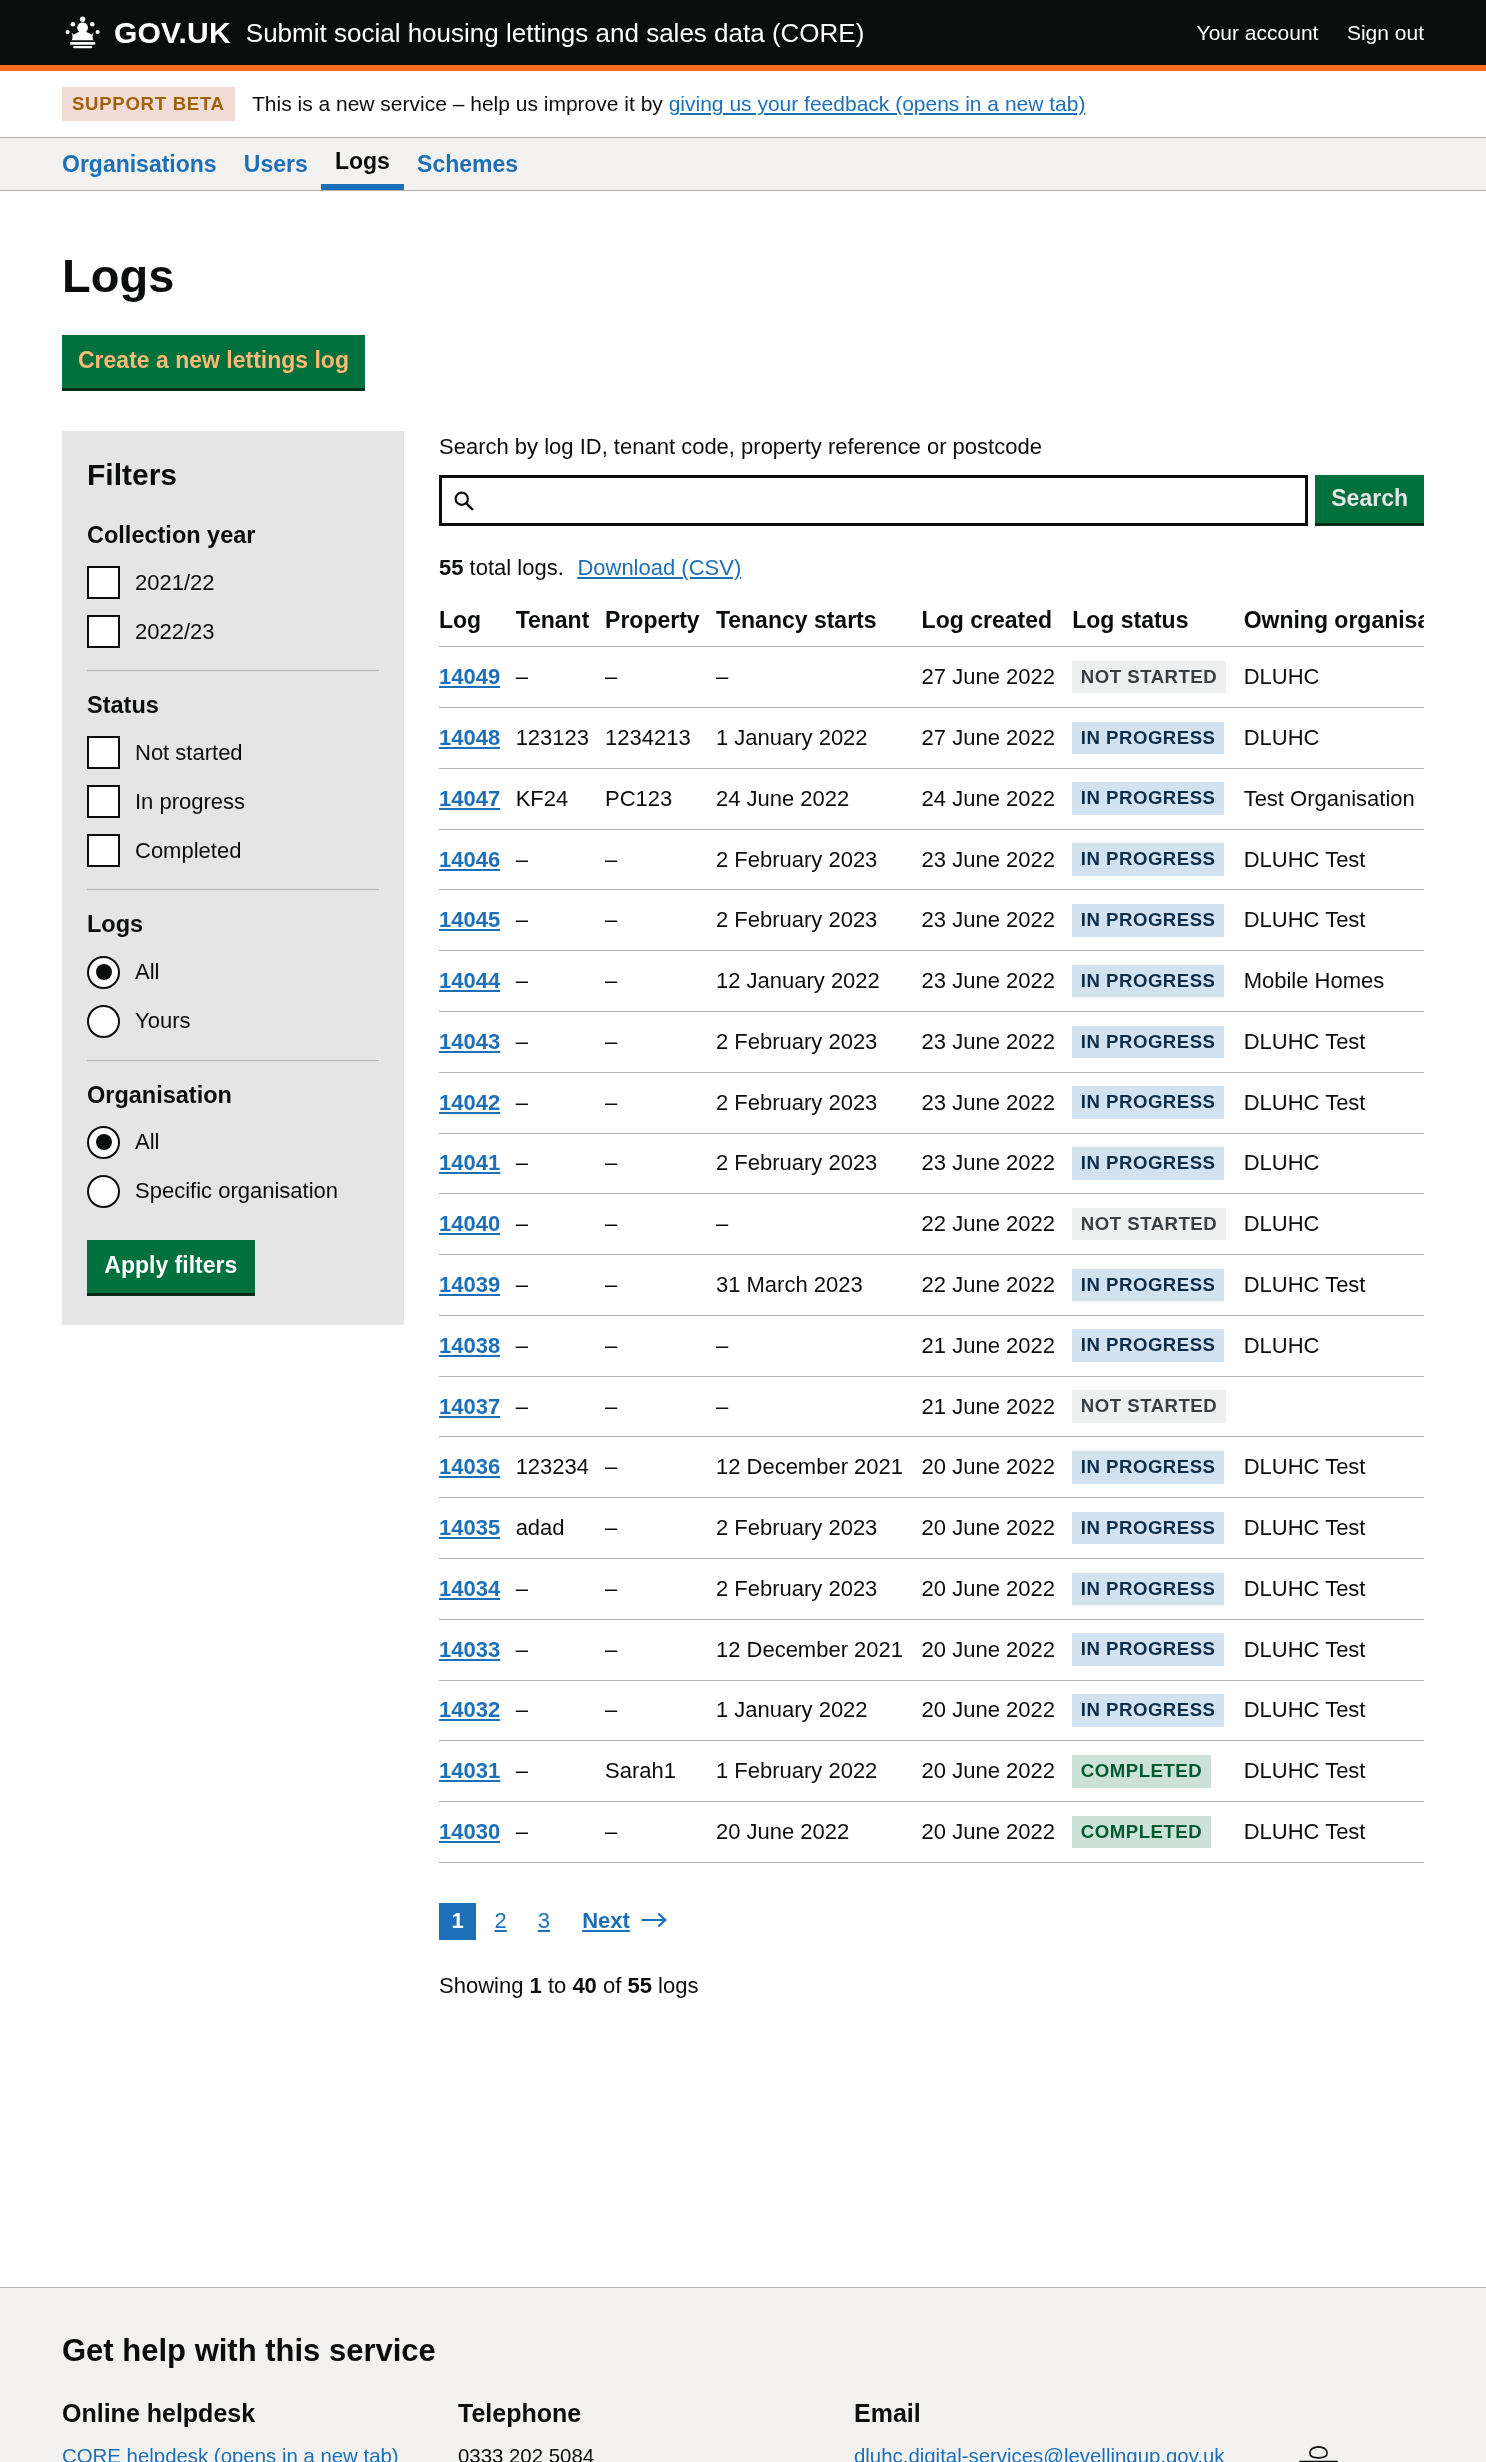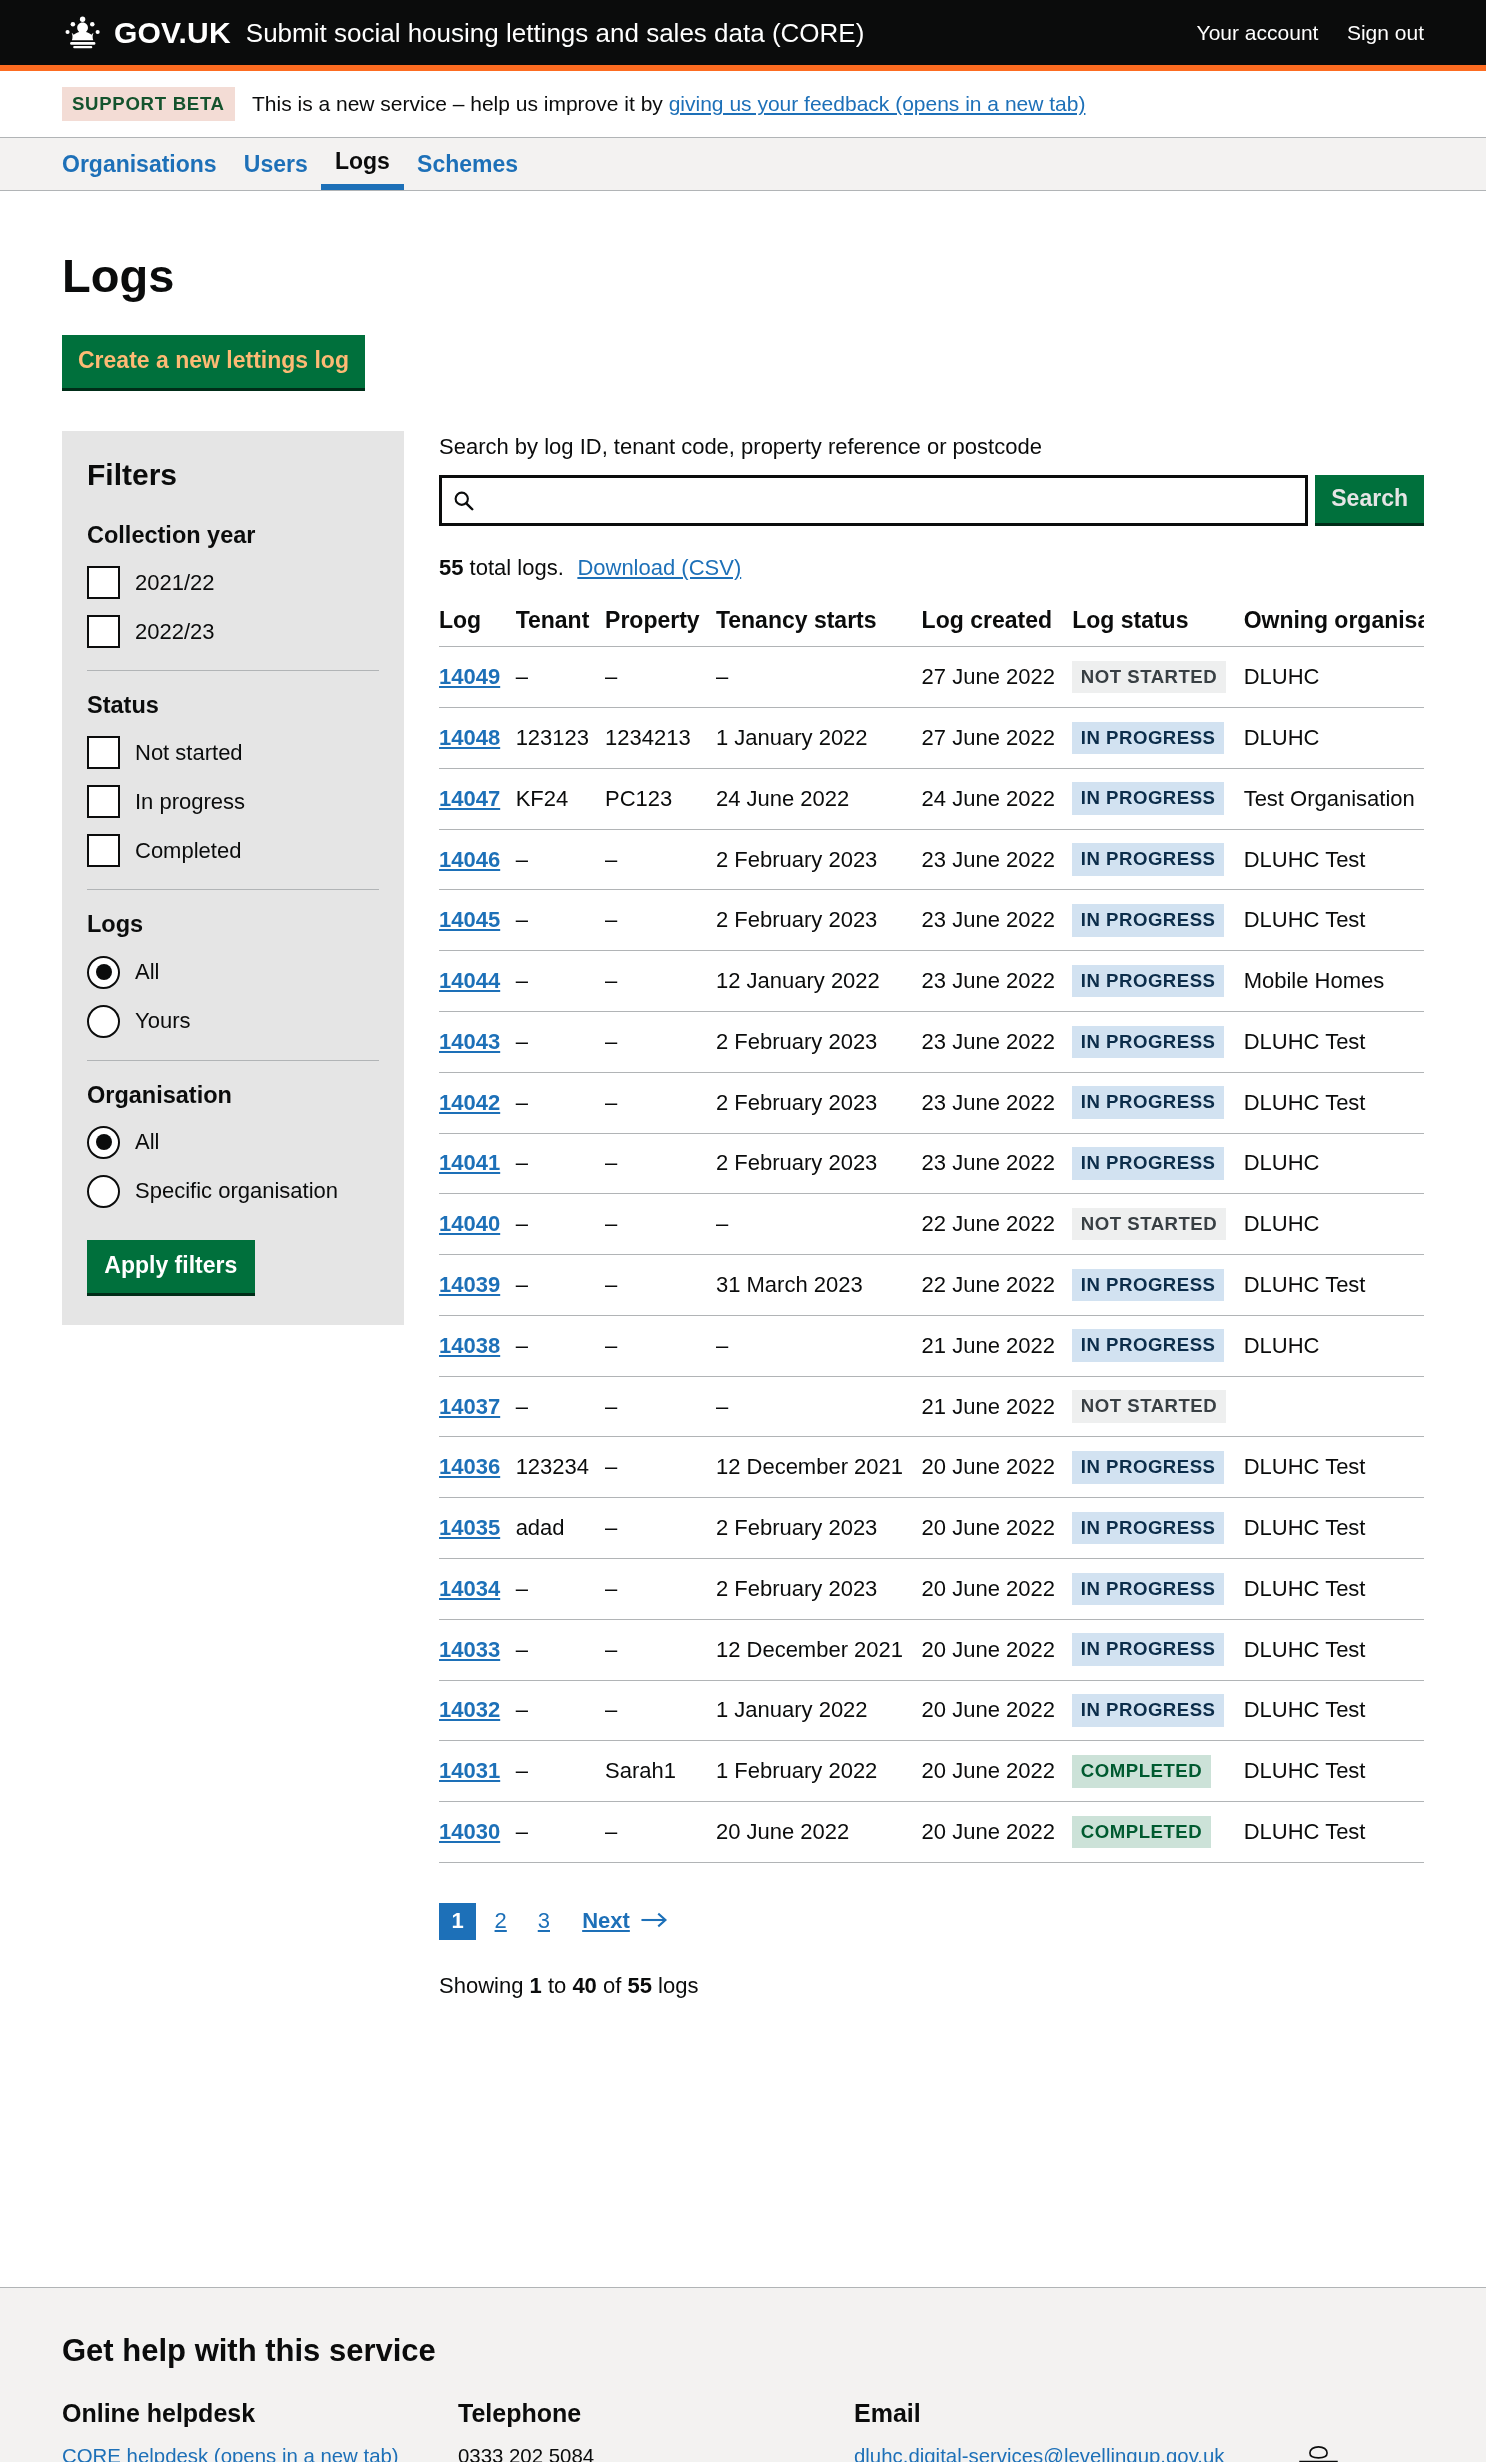--- a/index.html
+++ b/index.html
@@ -66,21 +66,21 @@
   
   .phase-banner {
     border-bottom: 1.2px solid #b1b4b6;
     padding: 16px 62px;
     display: flex;
     align-items: center;
     background: #ffffff;
   }
   .phase-tag {
     background: #f3dcd5;
-    color: #14532d;
+    color: #a16207;
     font-weight: bold;
     font-size: 18.6px;
     letter-spacing: 0.7px;
     padding: 6.2px 10px;
     text-transform: uppercase;
     margin-right: 17.3px;
     white-space: nowrap;
   }
   .phase-text {
     font-size: 21px;

